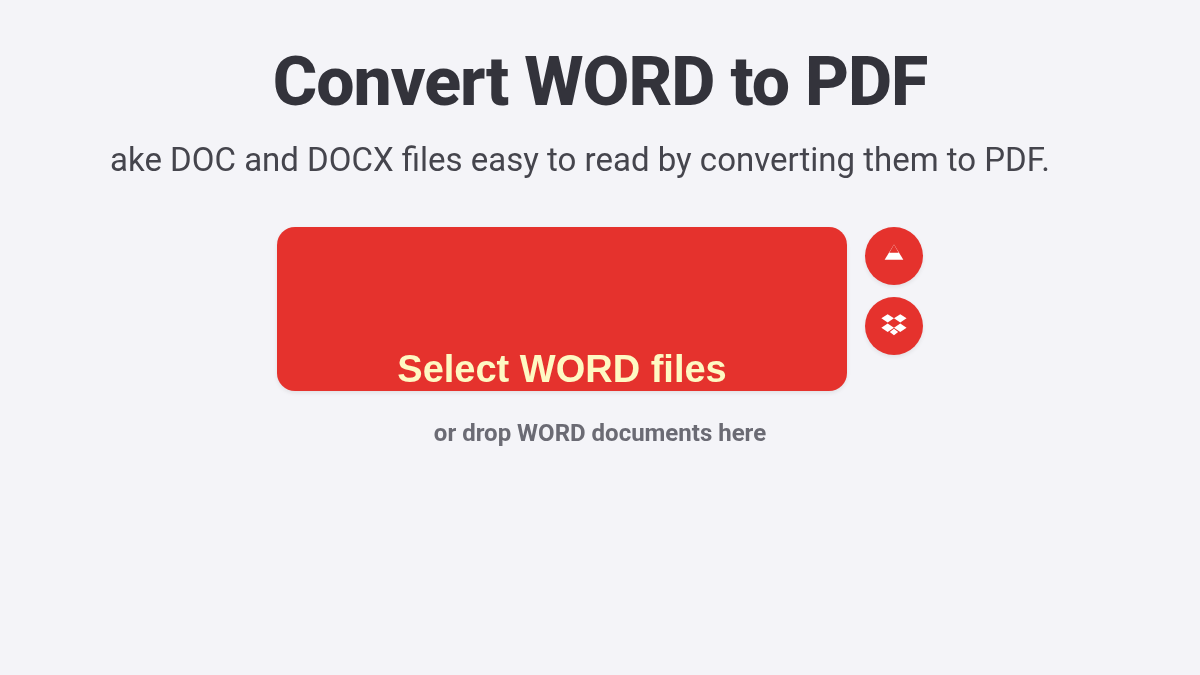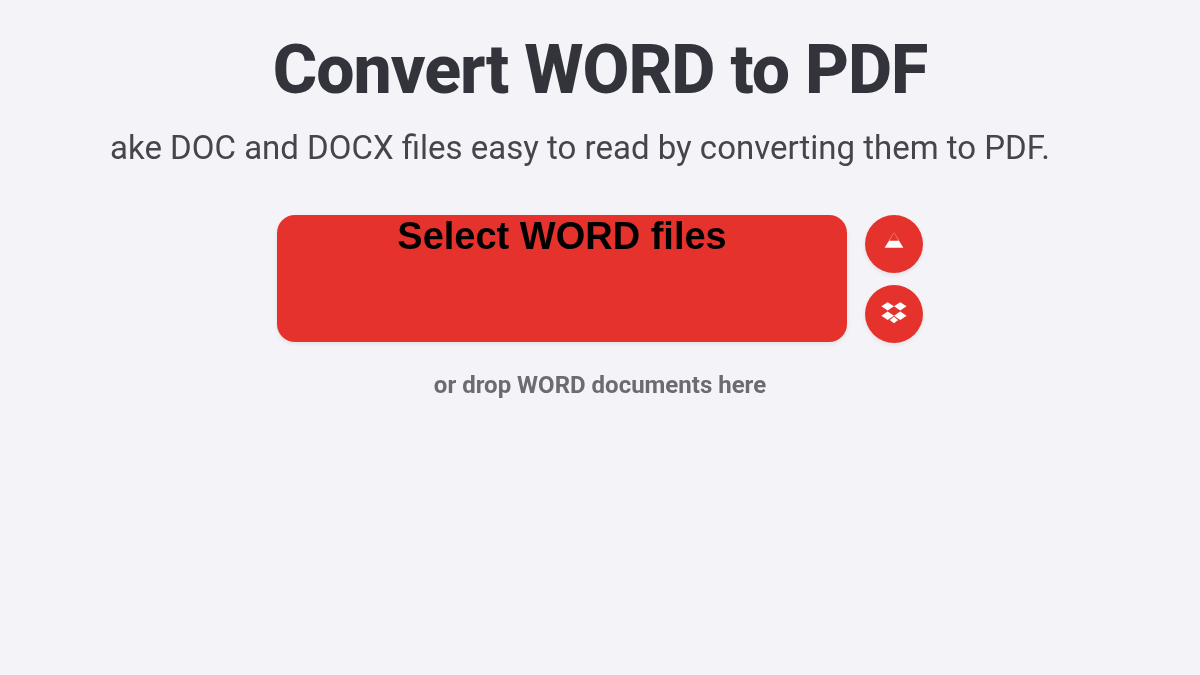--- a/index.html
+++ b/index.html
@@ -7,20 +7,21 @@
   body {
     background: #f4f4f8;
     font-family: -apple-system, BlinkMacSystemFont, "Segoe UI", Roboto, "Helvetica Neue", Arial, sans-serif;
     overflow: hidden;
     position: relative;
   }
   .container {
     width: 100%;
     padding-top: 30px;
     text-align: center;
+    margin-top: 12px;
   }
   .title {
     font-size: 68px;
     font-weight: 800;
     color: #33333b;
     letter-spacing: -1px;
     margin-bottom: 18px;
   }
   .subtitle {
     font-size: 33px;
@@ -31,30 +32,30 @@
     margin-left: -40px;
   }
   .upload-row {
     display: flex;
     align-items: flex-start;
     justify-content: center;
     gap: 18px;
   }
   .select-btn {
     background: #e5322d;
-    color: #000000;
+    color: #fef9c3;
     border: none;
     border-radius: 18px;
     width: 570px;
-    height: 127px;
+    height: 164px;
     font-size: 38px;
     font-weight: 700;
     cursor: pointer;
     display: flex;
-    align-items: flex-start;
+    align-items: flex-end;
     justify-content: center;
     box-shadow: 0 2px 4px rgba(0,0,0,0.08);
   }
   .cloud-col {
     display: flex;
     flex-direction: column;
     gap: 12px;
   }
   .cloud-btn {
     width: 58px;

